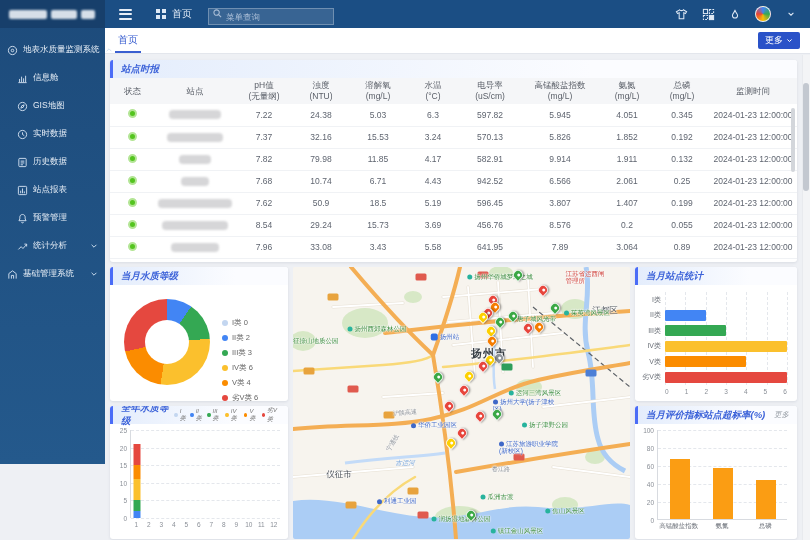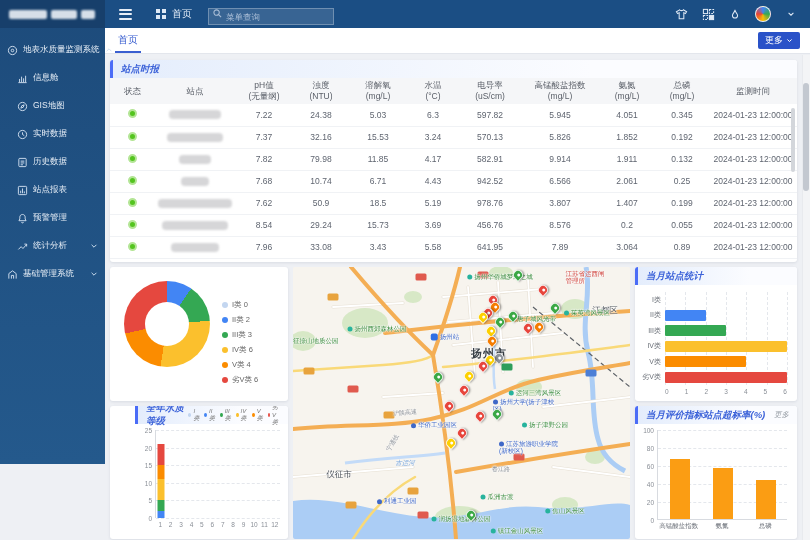--- a/index.html
+++ b/index.html
@@ -46,21 +46,21 @@
   .stbl th{background:#f5f6f8;font-size:8.5px;font-weight:normal;color:#5a5f68;height:26px;line-height:1.25;padding:0;}
   .stbl td{font-size:8.5px;color:#5f6570;text-align:center;height:22px;border-bottom:1px solid #f0f2f5;padding:0;}
   .dot{display:inline-block;width:9px;height:9px;border-radius:50%;background:#54c41f;border:2px solid #b4e596;}
   .blurname{height:9px;background:#d6d6d8;border-radius:4px;margin:0 auto;filter:blur(1.2px);}
   .tbl-scroll{position:absolute;right:2px;top:48px;width:4px;height:64px;background:#d3d6db;border-radius:2px;}
   
   .bottom-grid{display:flex;gap:5px;height:272px;}
   .colL{width:178px;display:flex;flex-direction:column;gap:5px;}
   .colR{width:162px;display:flex;flex-direction:column;gap:5px;}
   .p-donut{height:134px;}
-  .p-year{height:133px;padding-left:25px;}
+  .p-year{height:133px;}
   .p-hbar{height:134px;}
   .p-rate{height:133px;}
   
   .donut-body{position:relative;height:116px;}
   .donut{position:absolute;left:14px;top:14px;width:86px;height:86px;border-radius:50%;}
   .donut::after{content:"";position:absolute;inset:21px;background:#fff;border-radius:50%;}
   .legend-v{position:absolute;left:112px;top:13px;margin-top:17px;}
   .legend-v .li{display:flex;align-items:center;gap:4px;height:15px;font-size:7.5px;color:#666;cursor:pointer;}
   .legend-v .li i{width:6px;height:6px;border-radius:50%;}
   
@@ -425,21 +425,21 @@
               </tr>
               <tr>
                 <td><span class="dot"></span></td>
                 <td>
                   <div class="blurname" style="width:74px"></div>
                 </td>
                 <td>7.62</td>
                 <td>50.9</td>
                 <td>18.5</td>
                 <td>5.19</td>
-                <td>978.76</td>
+                <td>596.45</td>
                 <td>3.807</td>
                 <td>1.407</td>
                 <td>0.199</td>
                 <td>2024-01-23 12:00:00</td>
               </tr>
               <tr>
                 <td><span class="dot"></span></td>
                 <td>
                   <div class="blurname" style="width:66px"></div>
                 </td>
@@ -470,20 +470,23 @@
               </tr>
             </tbody>
         </table>
         <div class="tbl-scroll"></div>
       </section>
 
       <div class="bottom-grid">
 
         <div class="colL">
           <section class="panel p-donut">
+            <div class="panel-hd">
+                <span>当月水质等级</span>
+              </div>
             <div class="donut-body">
               <div class="donut" id="donut" style="background: conic-gradient(rgb(66, 133, 244) 0deg, rgb(66, 133, 244) 34.2857deg, rgb(52, 168, 83) 34.2857deg, rgb(52, 168, 83) 85.7143deg, rgb(251, 192, 45) 85.7143deg, rgb(251, 192, 45) 188.571deg, rgb(251, 140, 0) 188.571deg, rgb(251, 140, 0) 257.143deg, rgb(229, 72, 63) 257.143deg, rgb(229, 72, 63) 360deg);"></div>
               <div class="legend-v" id="donutLegend">
                   <div class="li">
                     <i style="background:#c3d6f0"></i>
                     <span>I类 0</span>
                   </div>
                   <div class="li">
                     <i style="background:#4285f4"></i>
                     <span>II类 2</span>

